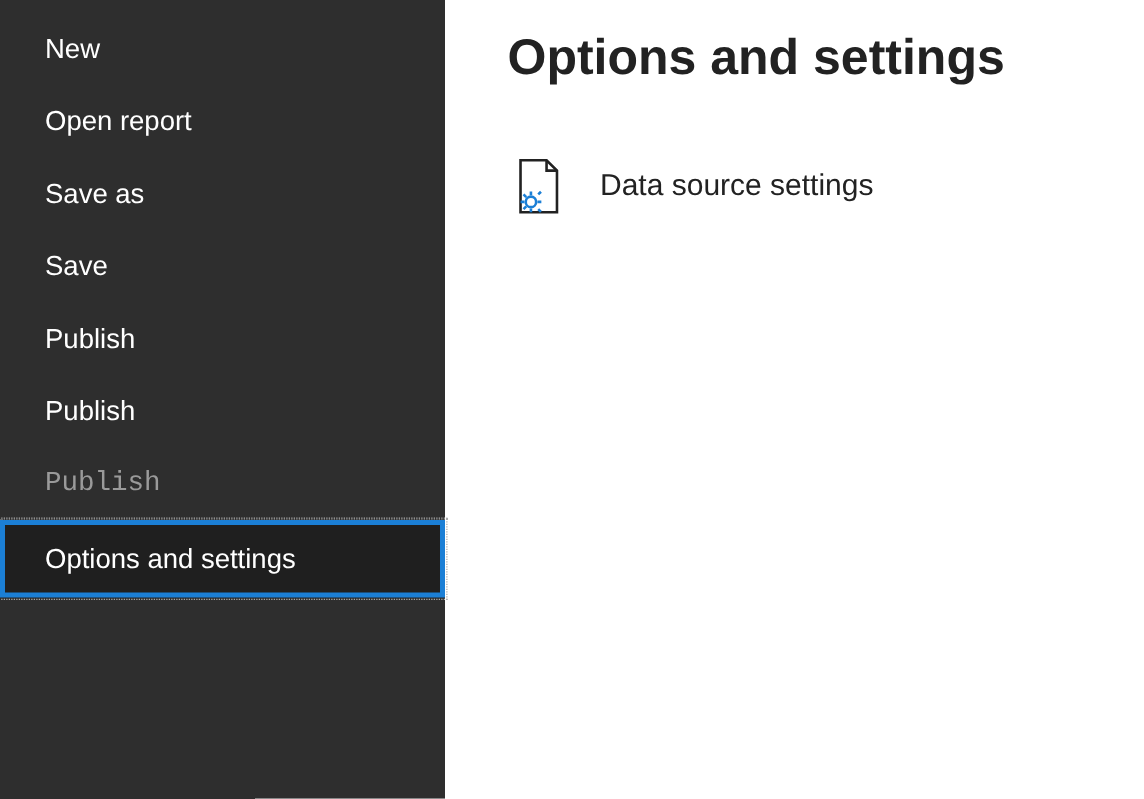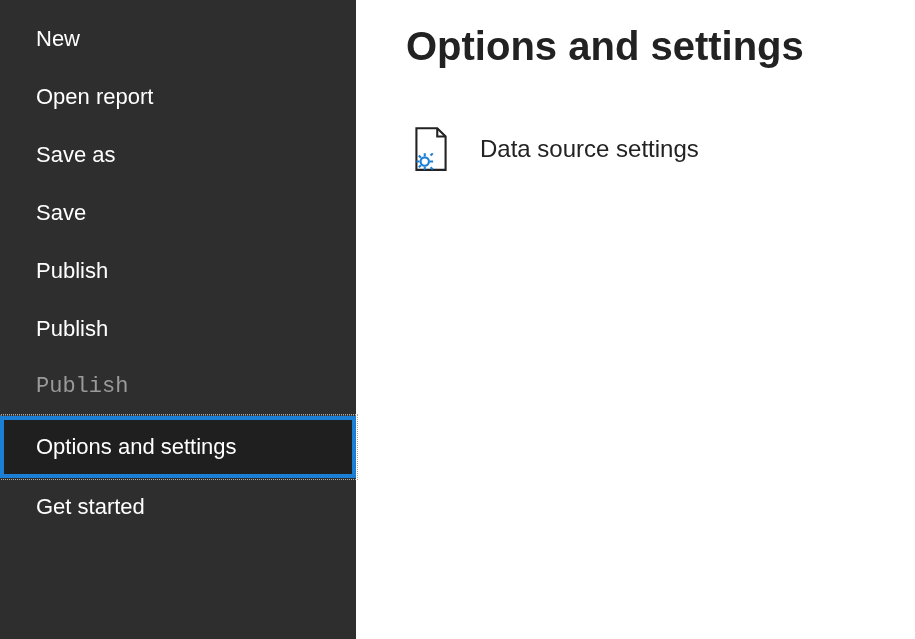--- a/index.html
+++ b/index.html
@@ -113,23 +113,20 @@
   </div>
   <div class="sidebar-item">
     <span>Publish</span>
   </div>
   <div class="sidebar-item disabled">
     <span>Publish</span>
   </div>
   <div class="sidebar-item selected">
     <span>Options and settings</span>
   </div>
-  <div class="sidebar-item">
-    <span>Get started</span>
-  </div>
 </div>
 
 <div class="main">
   <h1 class="page-title">Options and settings</h1>
 
 
   <div class="option-row data-source-row">
     <span class="option-icon">
       <svg viewBox="0 0 48 48" fill="none" stroke="#222" stroke-width="2">
         <path d="M10 4 H30 L38 12 V44 H10 Z"></path>

